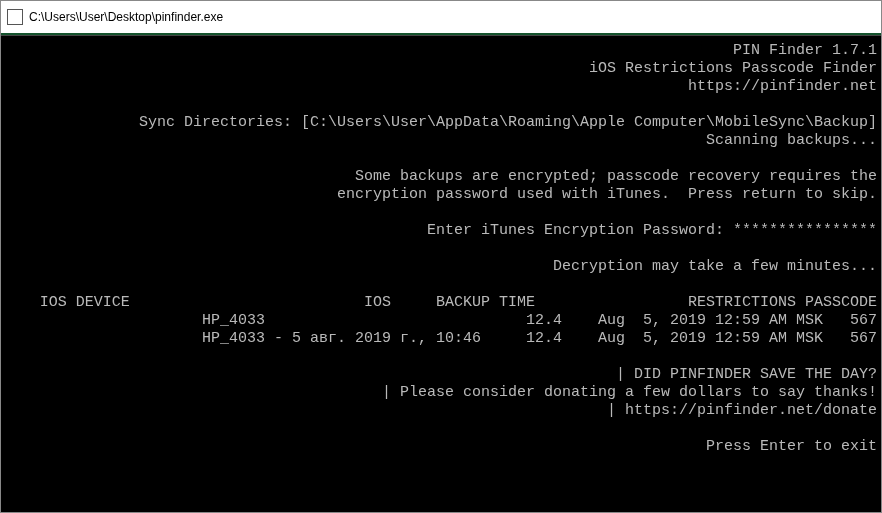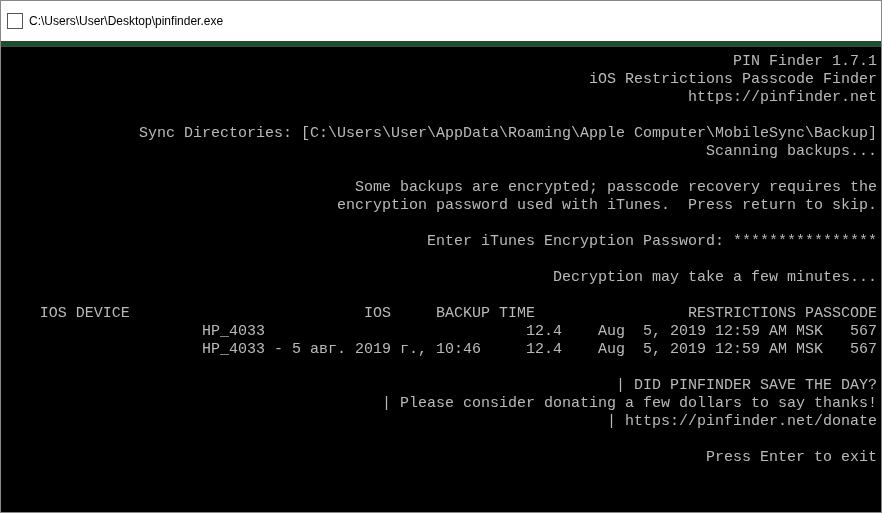--- a/index.html
+++ b/index.html
@@ -9,28 +9,28 @@
     }
     body {
       width: 882px;
       height: 513px;
       background: #fff;
       font-family: "Segoe UI", Tahoma, sans-serif;
       overflow: hidden;
       border: 1px solid #888;
     }
     .titlebar {
-      height: 45px;
+      height: 34px;
       background: #fff;
       display: flex;
       align-items: center;
       padding-left: 6px;
       font-size: 12px;
       color: #000;
-      border-bottom: 5px solid #14532d;
+      border-bottom: 2px solid #14532d;
     }
     .titlebar-icon {
       width: 16px;
       height: 16px;
       margin-right: 6px;
       border: 1px solid #555;
       display: inline-block;
       background: #fff;
     }
     .console {

